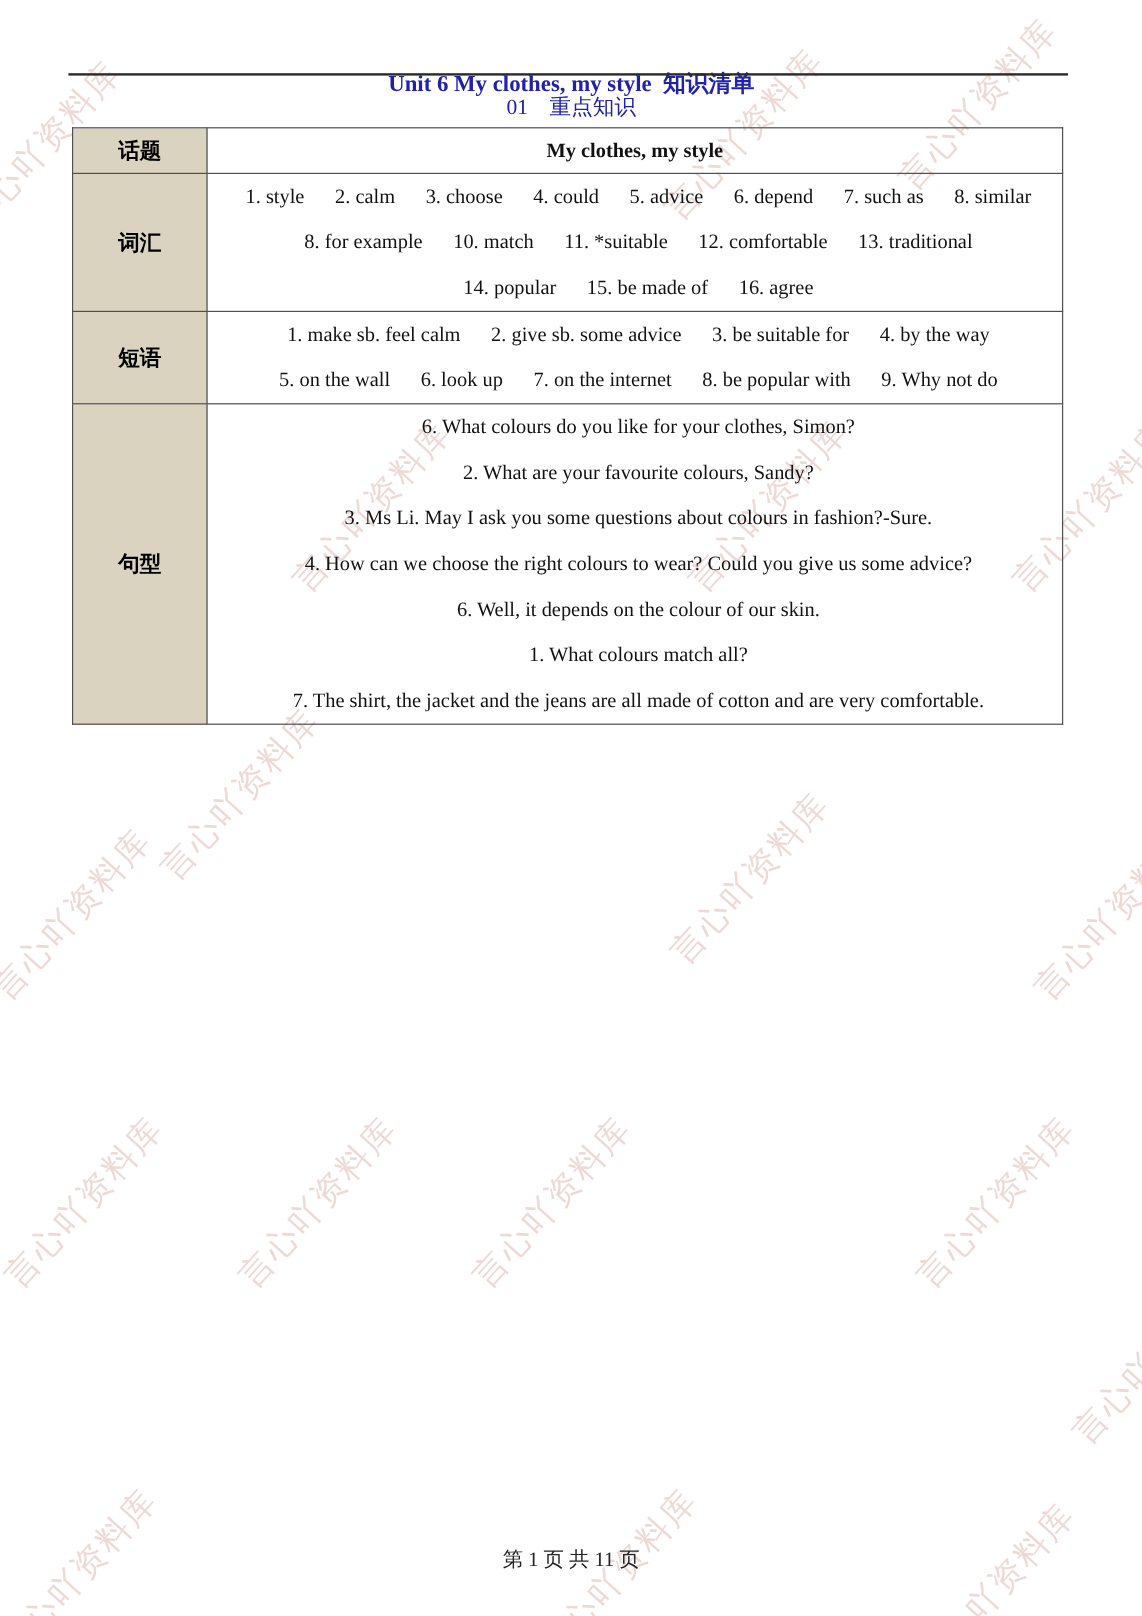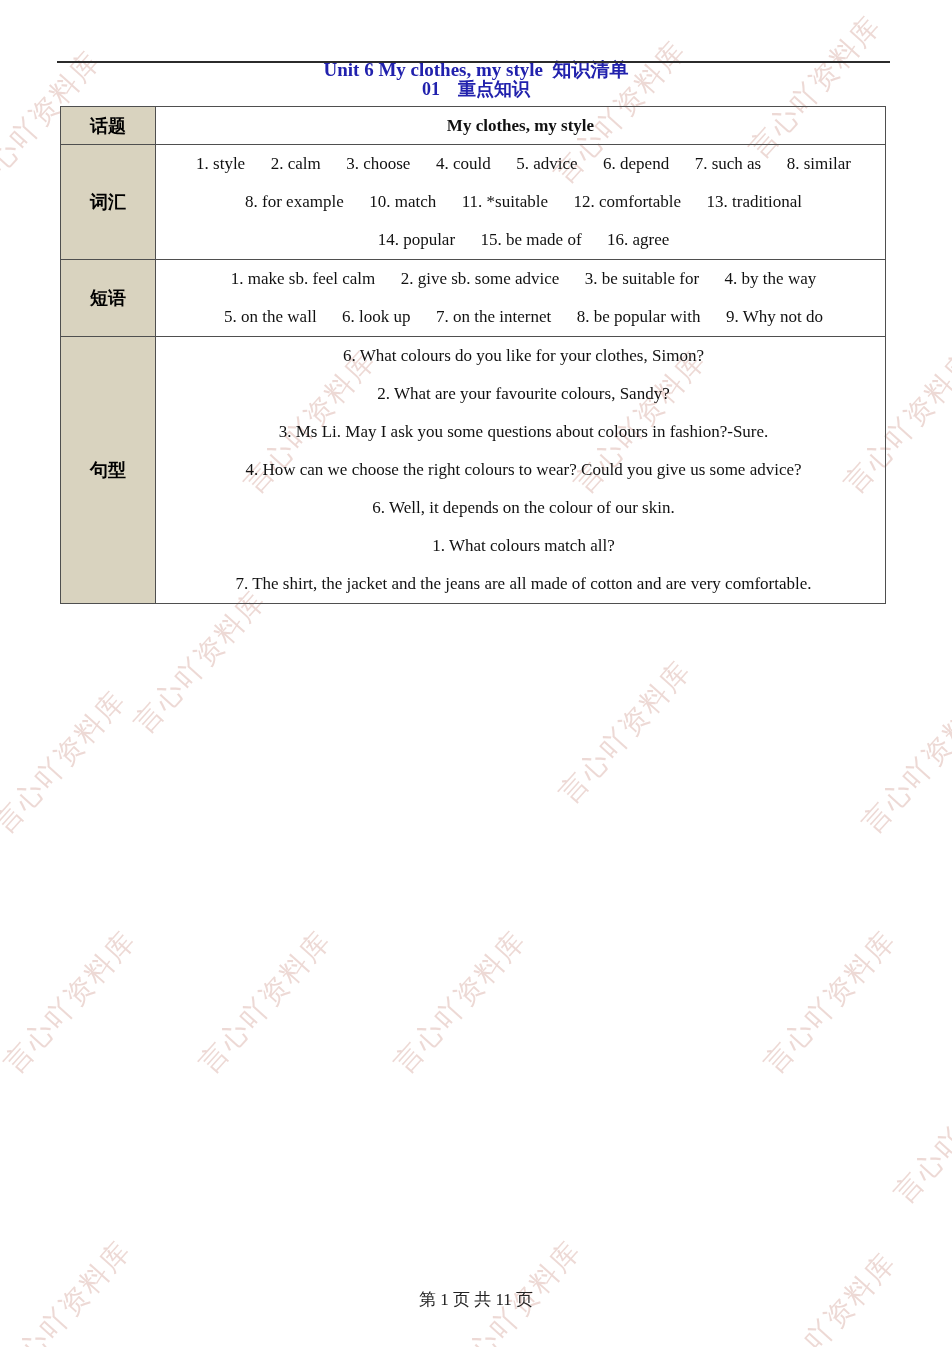--- a/index.html
+++ b/index.html
@@ -40,36 +40,36 @@
     margin-top:29px;
   }
   .title-rule{
     position:absolute;top:61px;left:57px;width:833px;
     border:none;border-top:2px solid #2b2b2b;
     z-index:2;
   }
   .section-heading{
     position:absolute;top:77px;left:0;width:100%;
     text-align:center;
-    font-size:18px;font-weight:bold;
+    font-size:18px;font-weight:normal;
     color:var(--accent-blue);
     white-space:pre;
     z-index:2;
   }
   .knowledge-table{
     position:absolute;top:106px;left:60px;
     width:826px;
     border-collapse:collapse;
     z-index:1;
   }
   .knowledge-table th,.knowledge-table td{
     border:1.5px solid var(--border-gray);
   }
   .label-cell{
-    width:95px;
+    width:112px;
     background:var(--label-bg);
     text-align:center;
     vertical-align:middle;
     font-size:18px;
     font-weight:bold;
     color:#000;
     font-family:"Liberation Sans","DejaVu Sans",sans-serif;
   }
   .content-cell{
     background:transparent;

